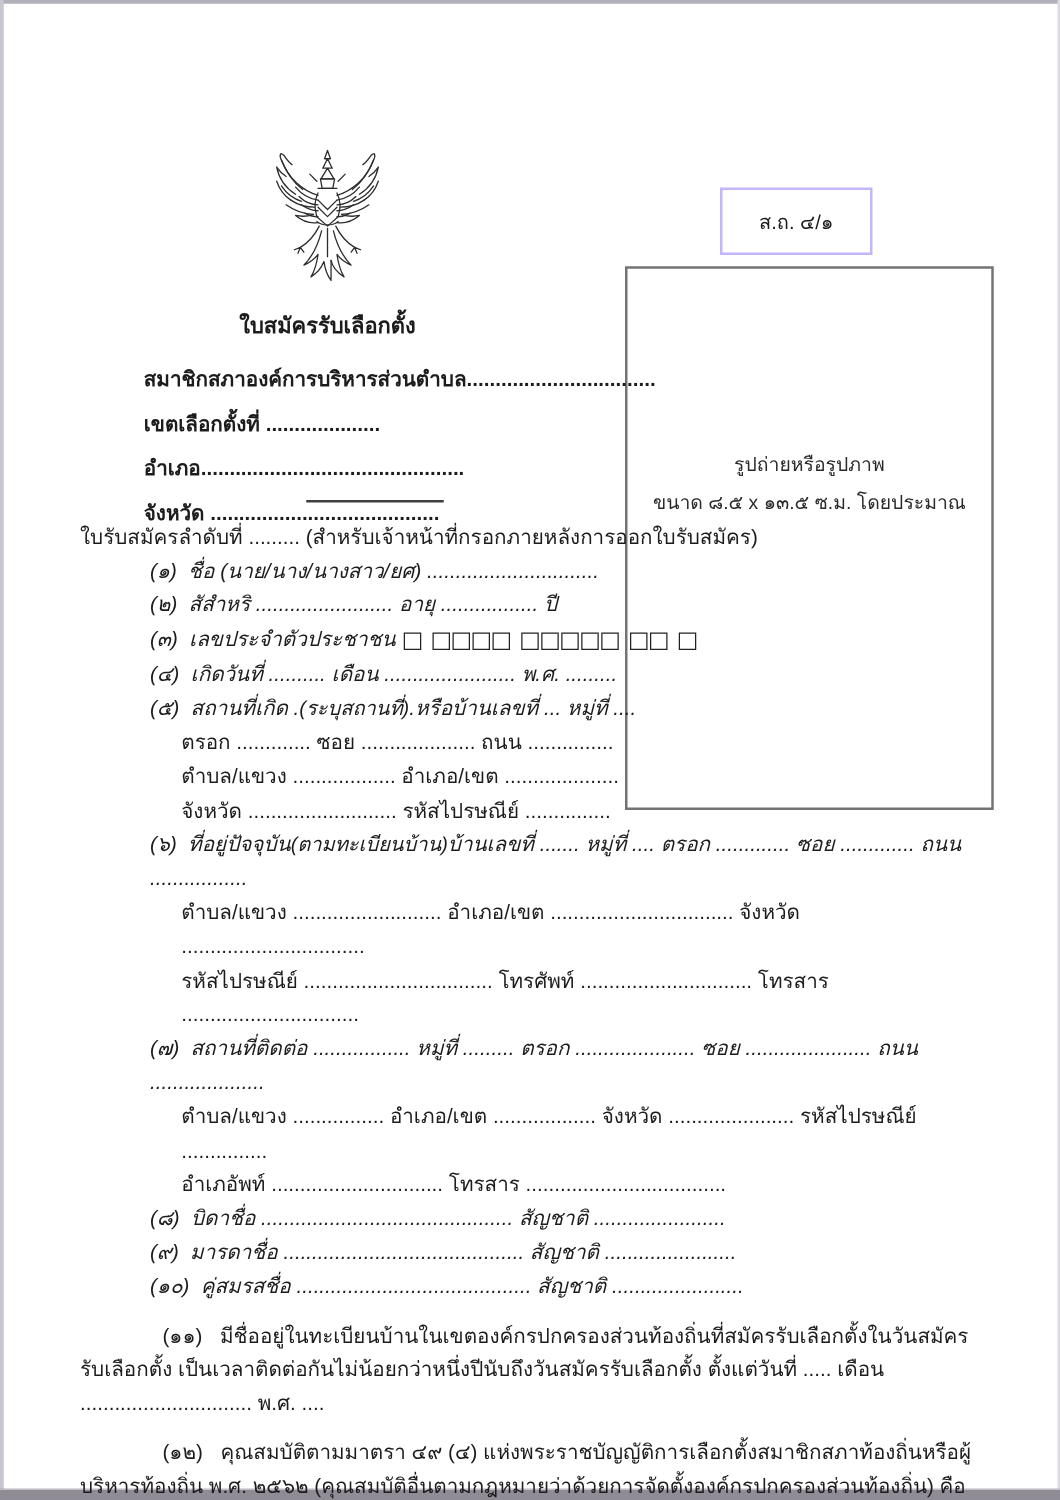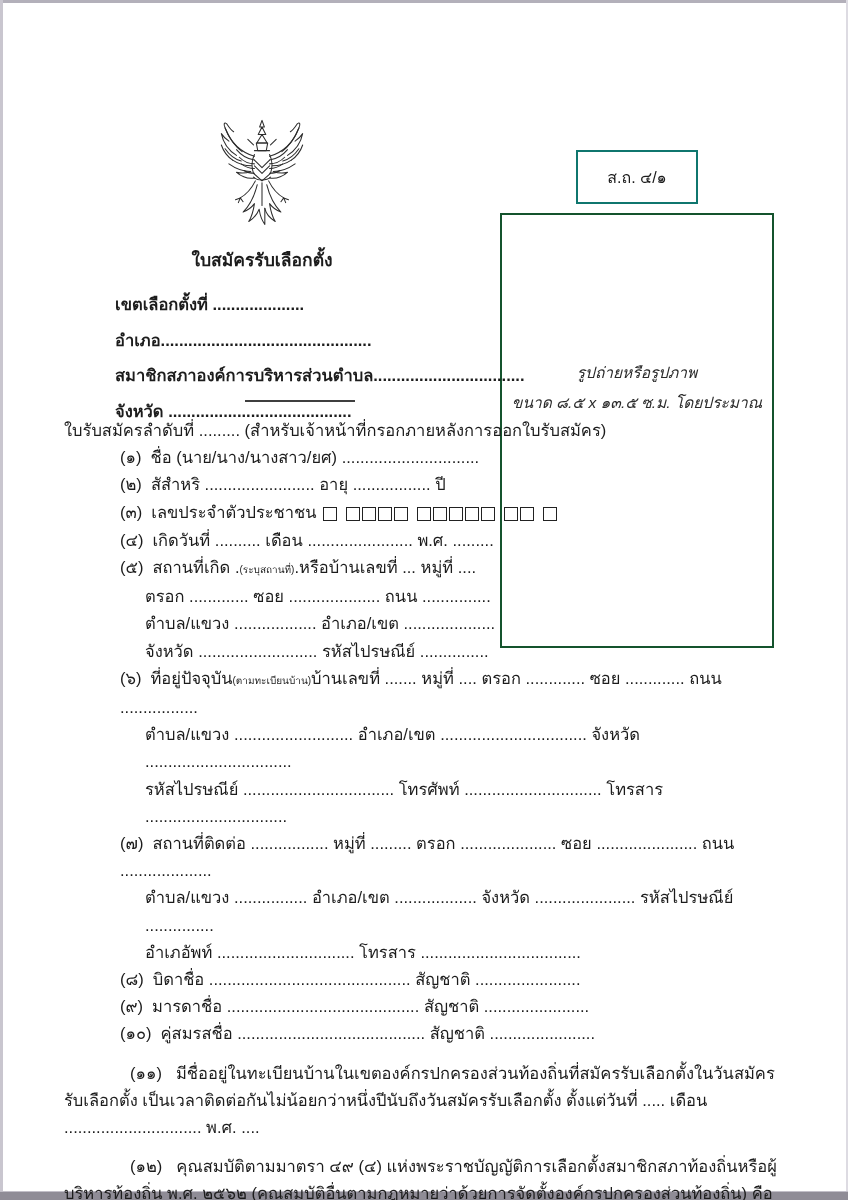--- a/index.html
+++ b/index.html
@@ -12,35 +12,35 @@
   .edge-left{position:absolute;left:0;top:0;width:3px;height:1200px;background:#c9c6cf;}
   .edge-right{position:absolute;right:0;top:0;width:2px;height:1200px;background:#dddbe2;}
   .edge-bottom{position:absolute;left:0;top:1191px;width:848px;height:9px;background:#8f8c96;border-top:1px solid #c2bfc8;}
 
   .emblem{position:absolute;left:210px;top:116px;width:104px;height:126px;}
   .title{position:absolute;left:152px;top:246px;width:220px;text-align:center;
          font-weight:bold;font-size:17.5px;}
   .hdr{position:absolute;left:115px;top:287px;width:420px;font-weight:bold;
        font-size:16.5px;line-height:35.5px;}
   .codebox{position:absolute;left:576px;top:150px;width:118px;height:50px;
-       border:2px solid #0f766e;display:flex;align-items:center;justify-content:center;
+       border:2px solid #c4b5fd;display:flex;align-items:center;justify-content:center;
        font-size:16px;}
-  .photobox{position:absolute;left:500px;top:213px;width:274px;height:435px;
-       border:2px solid #14532d;box-sizing:border-box;text-align:center;font-style:italic;}
+  .photobox{position:absolute;left:500px;top:213px;width:295px;height:435px;
+       border:2px solid #737373;box-sizing:border-box;text-align:center;}
   .photobox .cap{padding-top:143px;font-size:15.5px;line-height:30px;color:#2a2a2a;}
   .divider{position:absolute;left:245px;top:400px;width:110px;border-top:2px solid #3f3f3f;}
 
   .bodyblock{position:absolute;left:64px;top:417px;width:726px;font-size:16.5px;
        line-height:27.2px;}
-  .row{padding-left:56px;}
+  .row{padding-left:56px;font-style:italic;}
   .cont{padding-left:81px;}
   .num{display:inline-block;margin-right:9px;}
   .para{text-indent:33px;margin-top:12px;}
   .para .num{margin-right:14px;text-align:center;}
-  .smalltxt{font-size:10px;}
+  .smalltxt{font-size:16px;}
   .boxgroup{display:inline-block;margin-right:7px;vertical-align:-1px;}
   .idbox{display:inline-block;width:12px;height:12px;border:1.8px solid #222;
        margin-right:2px;vertical-align:middle;background:#fff;}
   .idwrap{margin-left:6px;}
 </style>
 </head>
 <body>
 
 <div class="page">
 
@@ -83,22 +83,22 @@
   <div class="photobox">
     <div class="cap">
       <div>รูปถ่ายหรือรูปภาพ</div>
       <div>ขนาด ๘.๕ x ๑๓.๕ ซ.ม. โดยประมาณ</div>
     </div>
   </div>
 
   <div class="title">ใบสมัครรับเลือกตั้ง</div>
 
   <div class="hdr">
+    <div>สมาชิกสภาองค์การบริหารส่วนตำบล.................................</div>
     <div>เขตเลือกตั้งที่ .................... อำเภอ..............................................</div>
-    <div>สมาชิกสภาองค์การบริหารส่วนตำบล.................................</div>
     <div>จังหวัด ........................................</div>
   </div>
 
   <div class="divider"></div>
 
   <div class="bodyblock">
     <div>ใบรับสมัครลำดับที่ ......... (สำหรับเจ้าหน้าที่กรอกภายหลังการออกใบรับสมัคร)</div>
 
     <div class="row">
       <span class="num">(๑)</span><span>ชื่อ (นาย/นาง/นางสาว/ยศ) ..............................</span>

